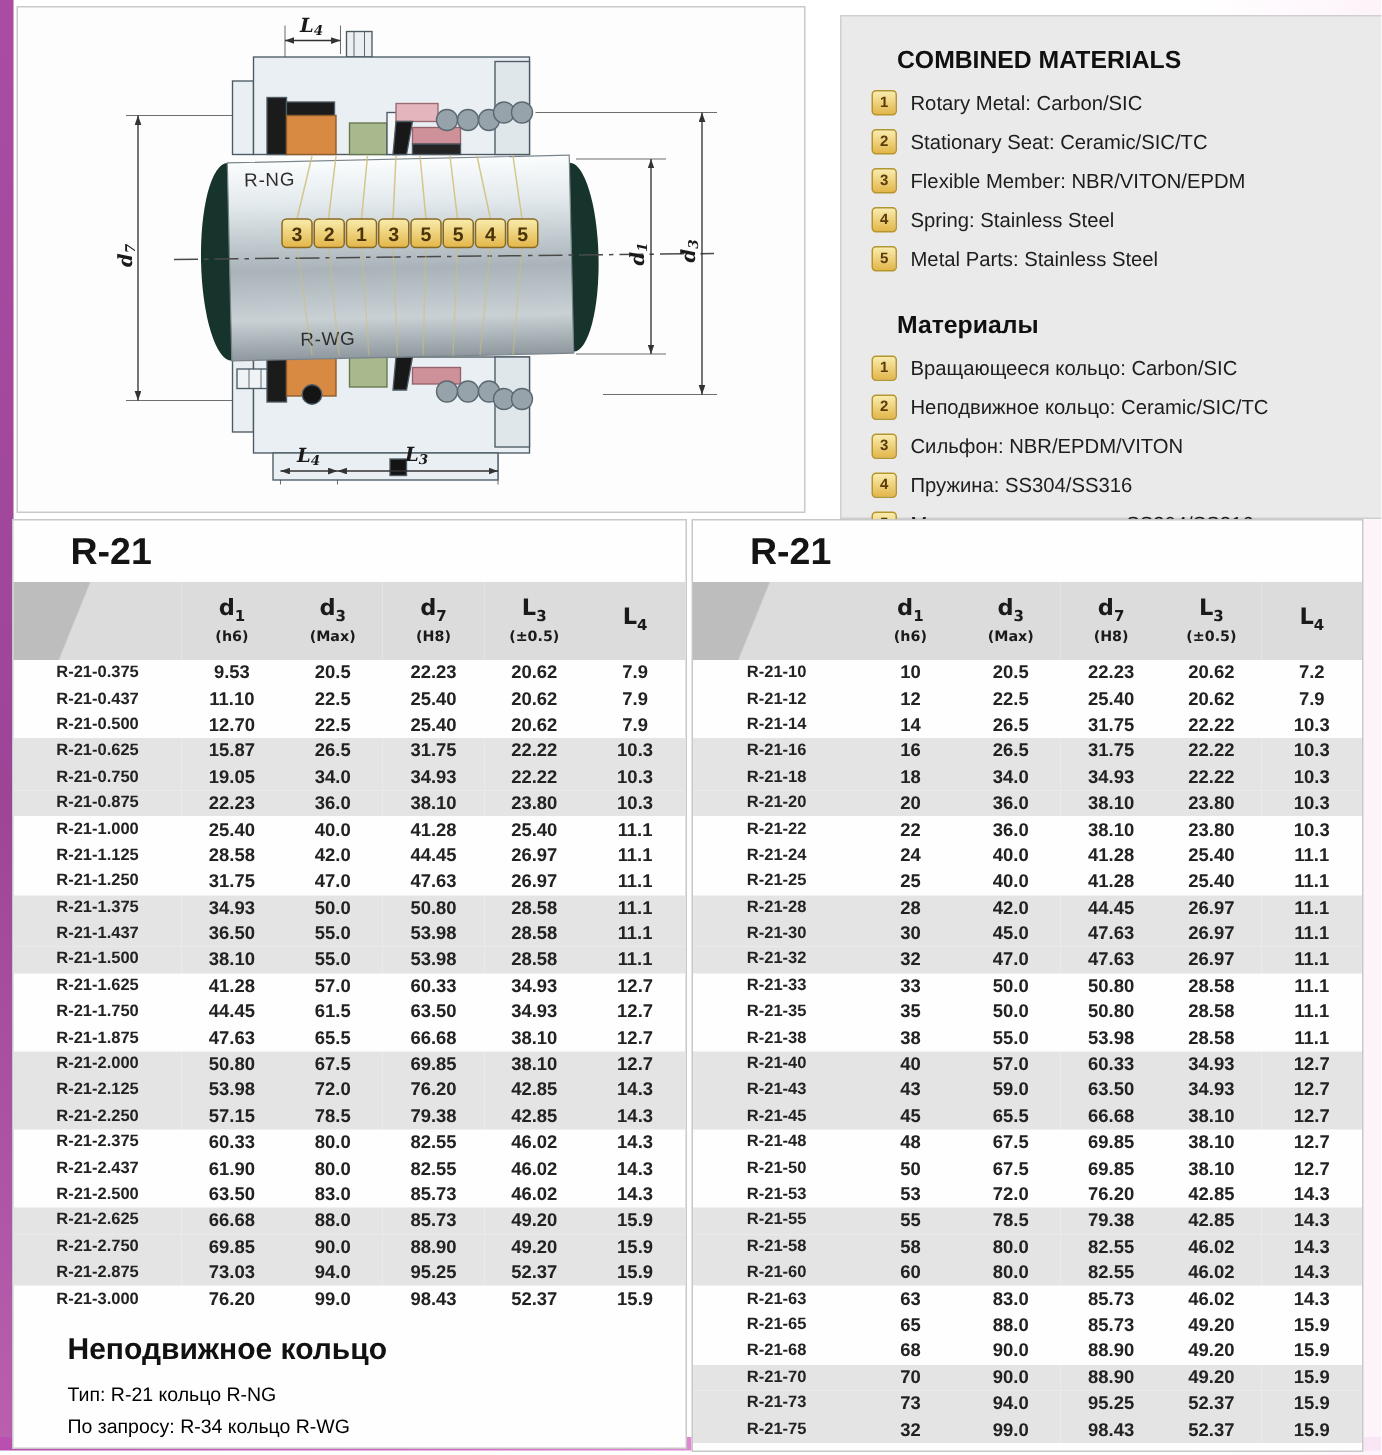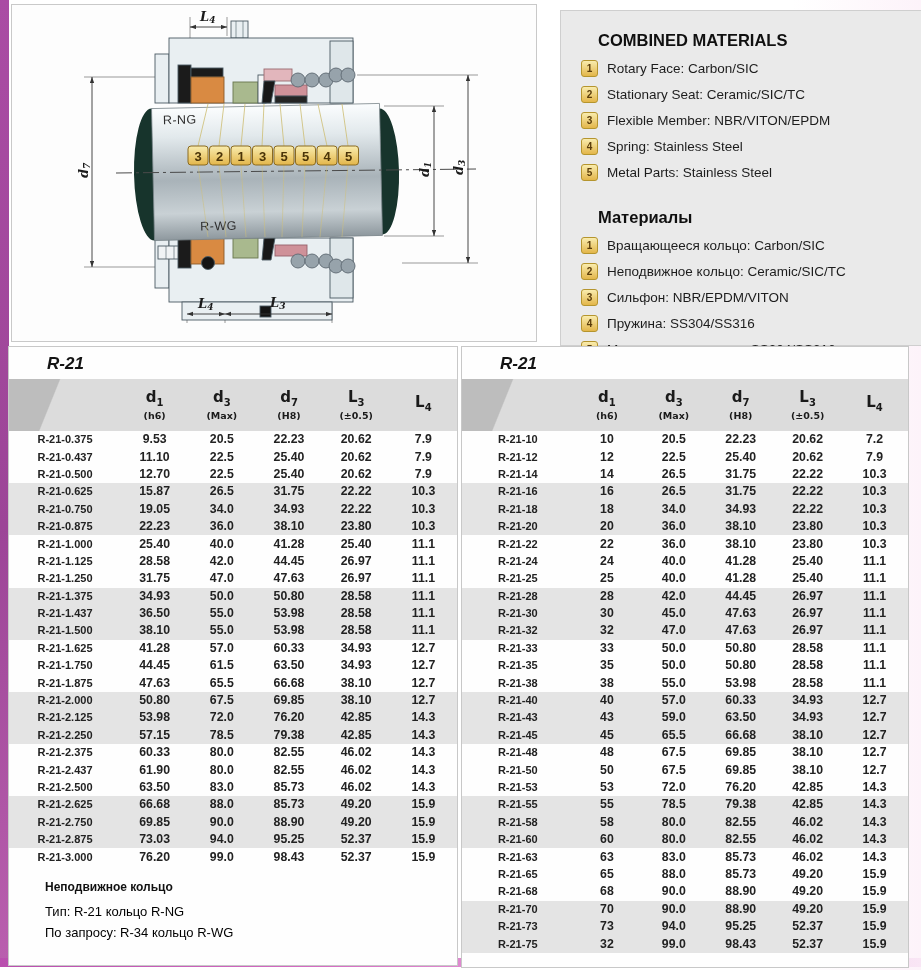--- a/index.html
+++ b/index.html
@@ -29,37 +29,37 @@
   .mat-badge{width:15px;height:15px;border-radius:3px;flex:0 0 15px;
         background:linear-gradient(180deg,#f9ecae,#e3b64a);
         border:1px solid #b5952e;color:#5a3c0a;font-size:10px;font-weight:bold;
         display:flex;align-items:center;justify-content:center;margin-right:9px;}
   .mat-text{font-size:13.5px;color:#1d1d1d;}
 
   
   .table-panel{position:absolute;background:#fefefe;border:1px solid #c8c8c8;box-sizing:border-box;}
   .table-panel.left{left:8px;top:346px;width:450px;height:620px;}
   .table-panel.right{left:461px;top:346px;width:448px;height:622px;}
-  .panel-title{font-size:17px;font-weight:bold;color:#141414;padding:7px 0 5px 38px;font-style:italic;}
+  .panel-title{font-size:25px;font-weight:bold;color:#141414;padding:7px 0 5px 38px;}
   table.spec{width:100%;border-collapse:collapse;table-layout:fixed;}
   table.spec th{background:#dcdcdc;height:52px;vertical-align:middle;text-align:center;
         font-family:"DejaVu Sans","Liberation Sans",sans-serif;color:#1a1a1a;padding:0;}
   table.spec th.corner{background:linear-gradient(112deg,#bdbdbd 38%,#dcdcdc 39%);}
   .th-main{font-size:15px;font-weight:bold;line-height:15px;}
   .th-main sub{font-size:10px;}
   .th-spec{font-size:9.5px;font-weight:bold;line-height:11px;}
   table.spec td{height:17.4px;padding:0;text-align:center;font-size:12.3px;
         font-weight:bold;color:#222;line-height:17px;}
   table.spec td.model{font-size:11px;}
   table.spec tr.stripe td{background:#e4e4e4;}
   col.c-model{width:25%;}
   col.c-val{width:15%;}
 
   .footer-note{margin:14px 0 0 36px;}
-  .footer-title{font-size:12px;font-weight:bold;color:#111;margin-bottom:7px;}
+  .footer-title{font-size:20px;font-weight:bold;color:#111;margin-bottom:7px;}
   .footer-line{font-size:13px;color:#000000;line-height:21px;}
 </style>
 </head>
 <body>
 
 <div class="page">
   <div class="strip-left"></div>
   <div class="strip-bottom"></div>
 
   <div class="diagram-panel">
@@ -207,21 +207,21 @@
       <text class="dimlabel" transform="rotate(-90 447 164)" x="441" y="168"><tspan>d</tspan><tspan class="dimsub" dy="2">3</tspan></text>
       <text class="dimlabel" x="186" y="303"><tspan>L</tspan><tspan class="dimsub" dy="2">4</tspan></text>
       <text class="dimlabel" x="258" y="302"><tspan>L</tspan><tspan class="dimsub" dy="2">3</tspan></text>
     </svg>
   </div>
 
   <div class="materials-panel">
     <div class="mat-title">COMBINED MATERIALS</div>
     <div class="mat-item">
       <span class="mat-badge">1</span>
-      <span class="mat-text">Rotary Face: Carbon/SIC</span>
+      <span class="mat-text">Rotary Metal: Carbon/SIC</span>
       </div>
     <div class="mat-item">
       <span class="mat-badge">2</span>
       <span class="mat-text">Stationary Seat: Ceramic/SIC/TC</span>
       </div>
     <div class="mat-item">
       <span class="mat-badge">3</span>
       <span class="mat-text">Flexible Member: NBR/VITON/EPDM</span>
       </div>
     <div class="mat-item">

